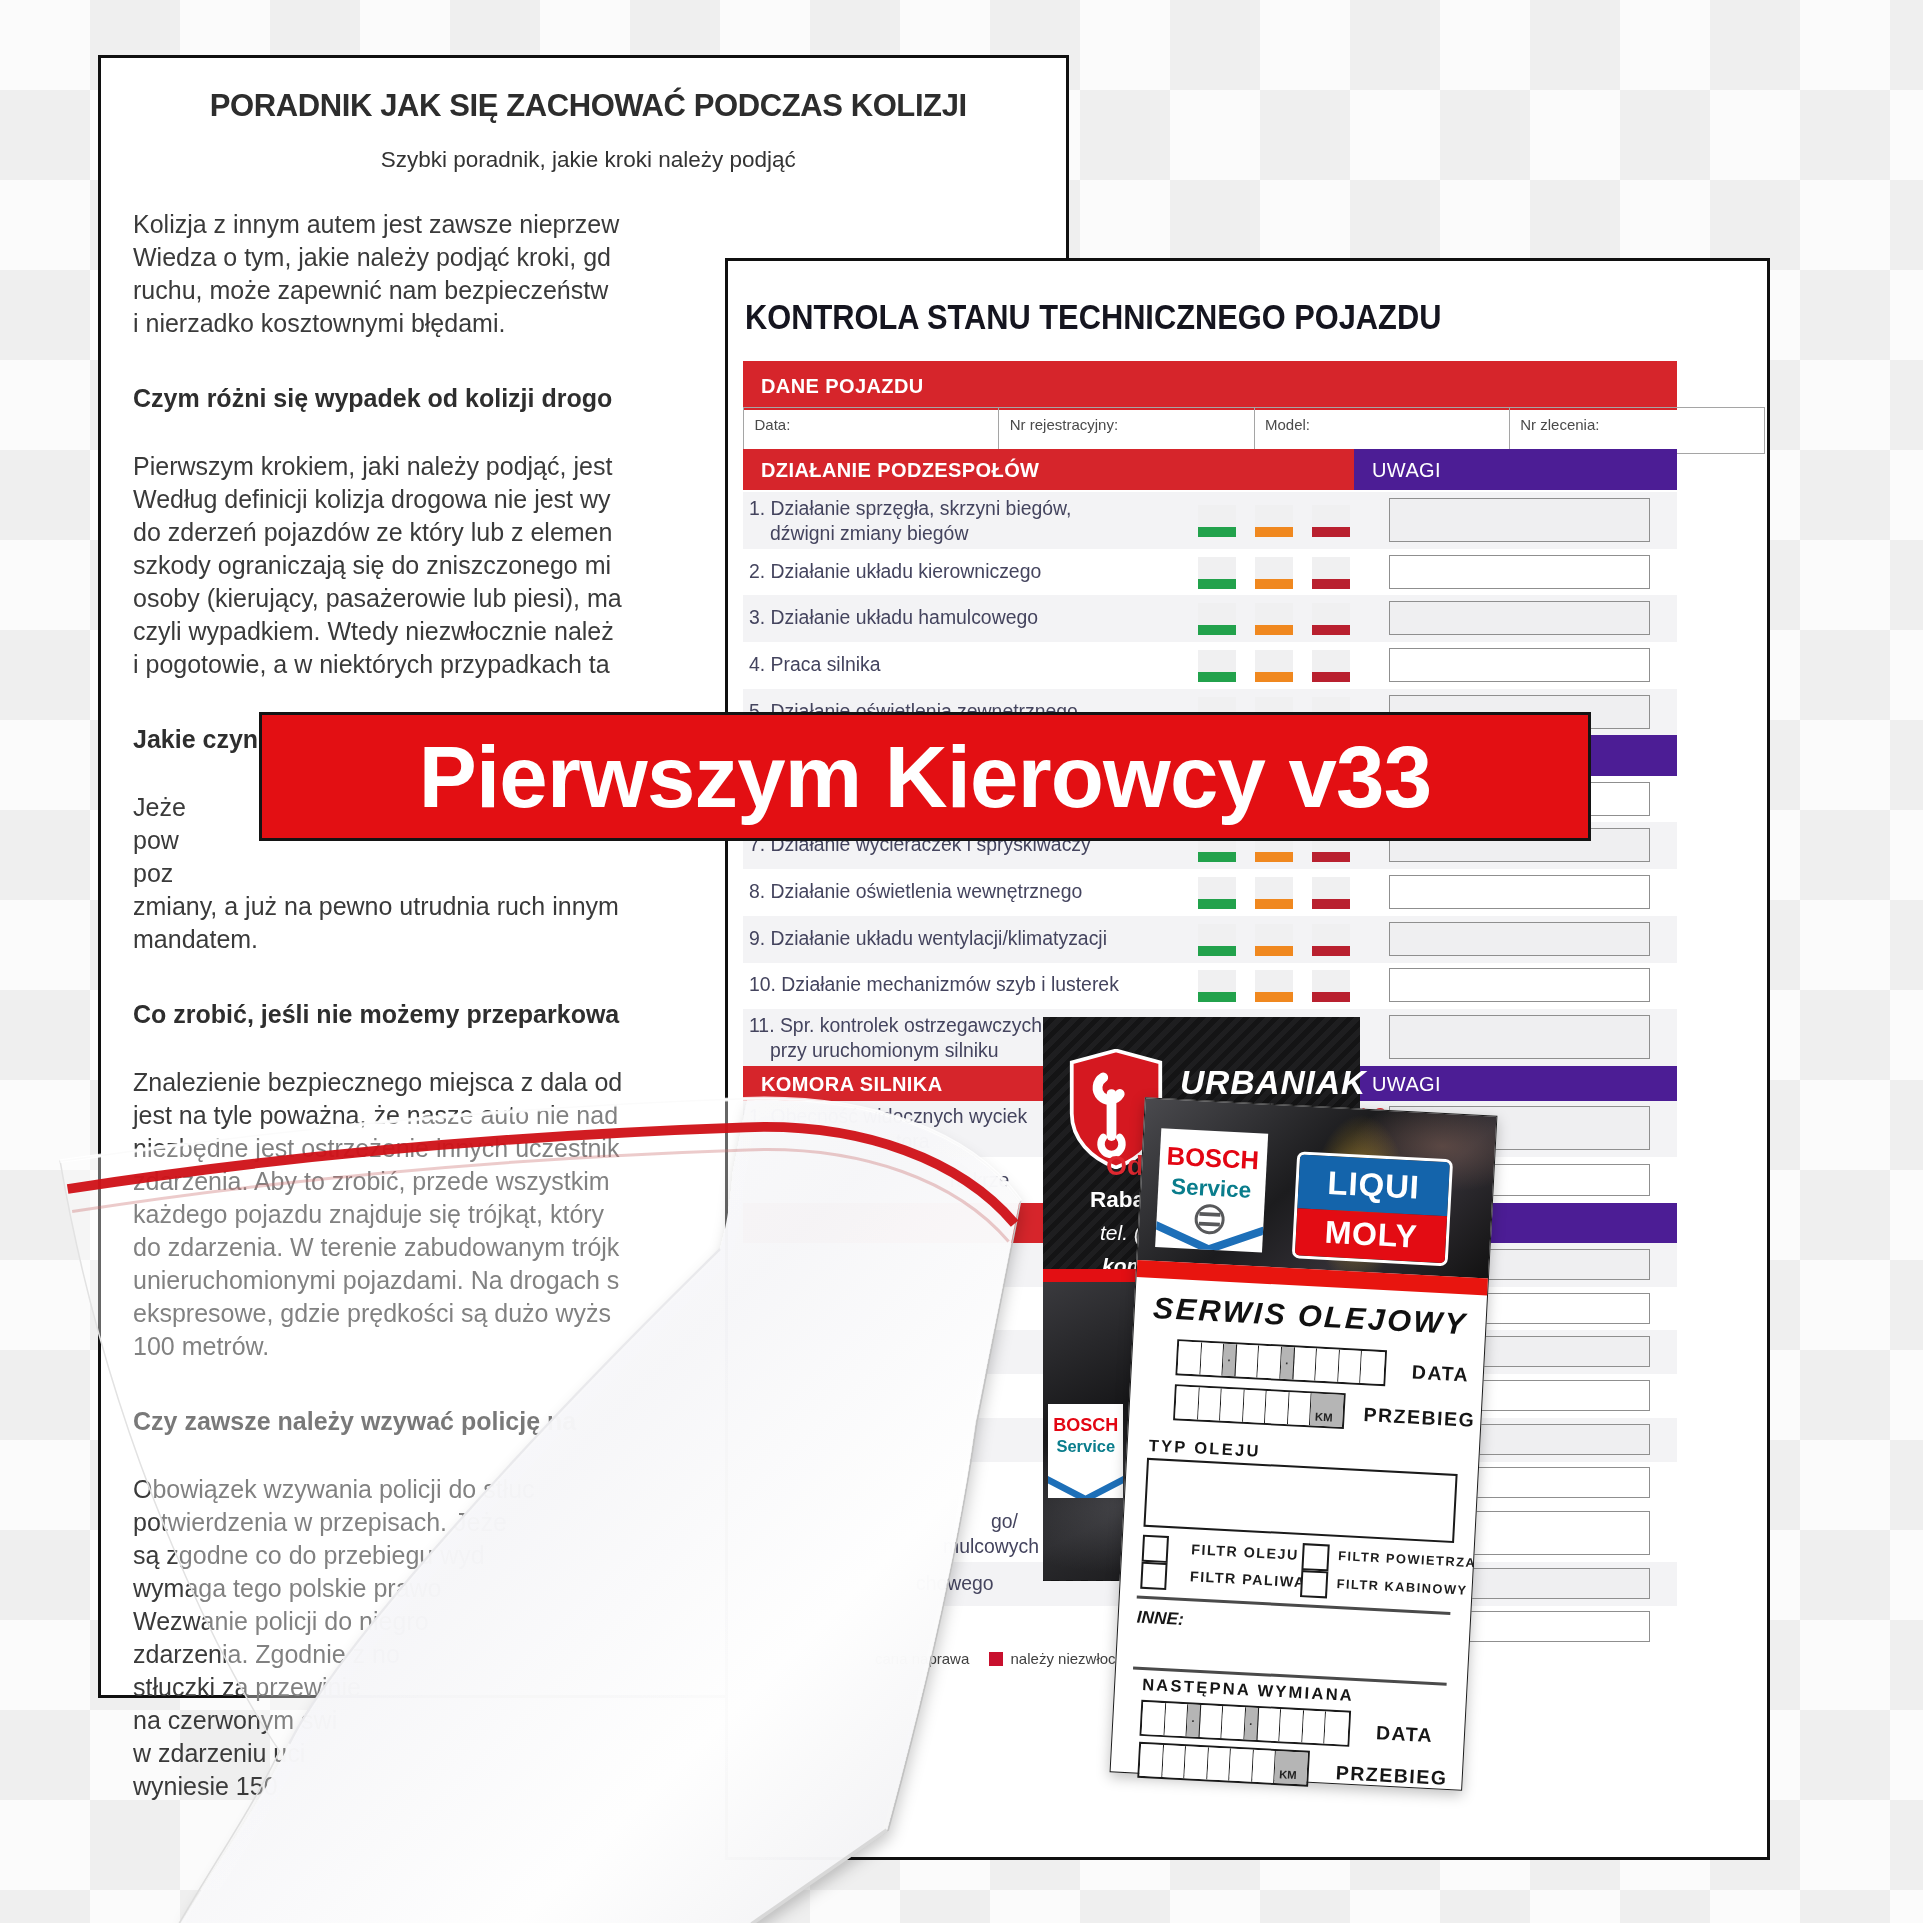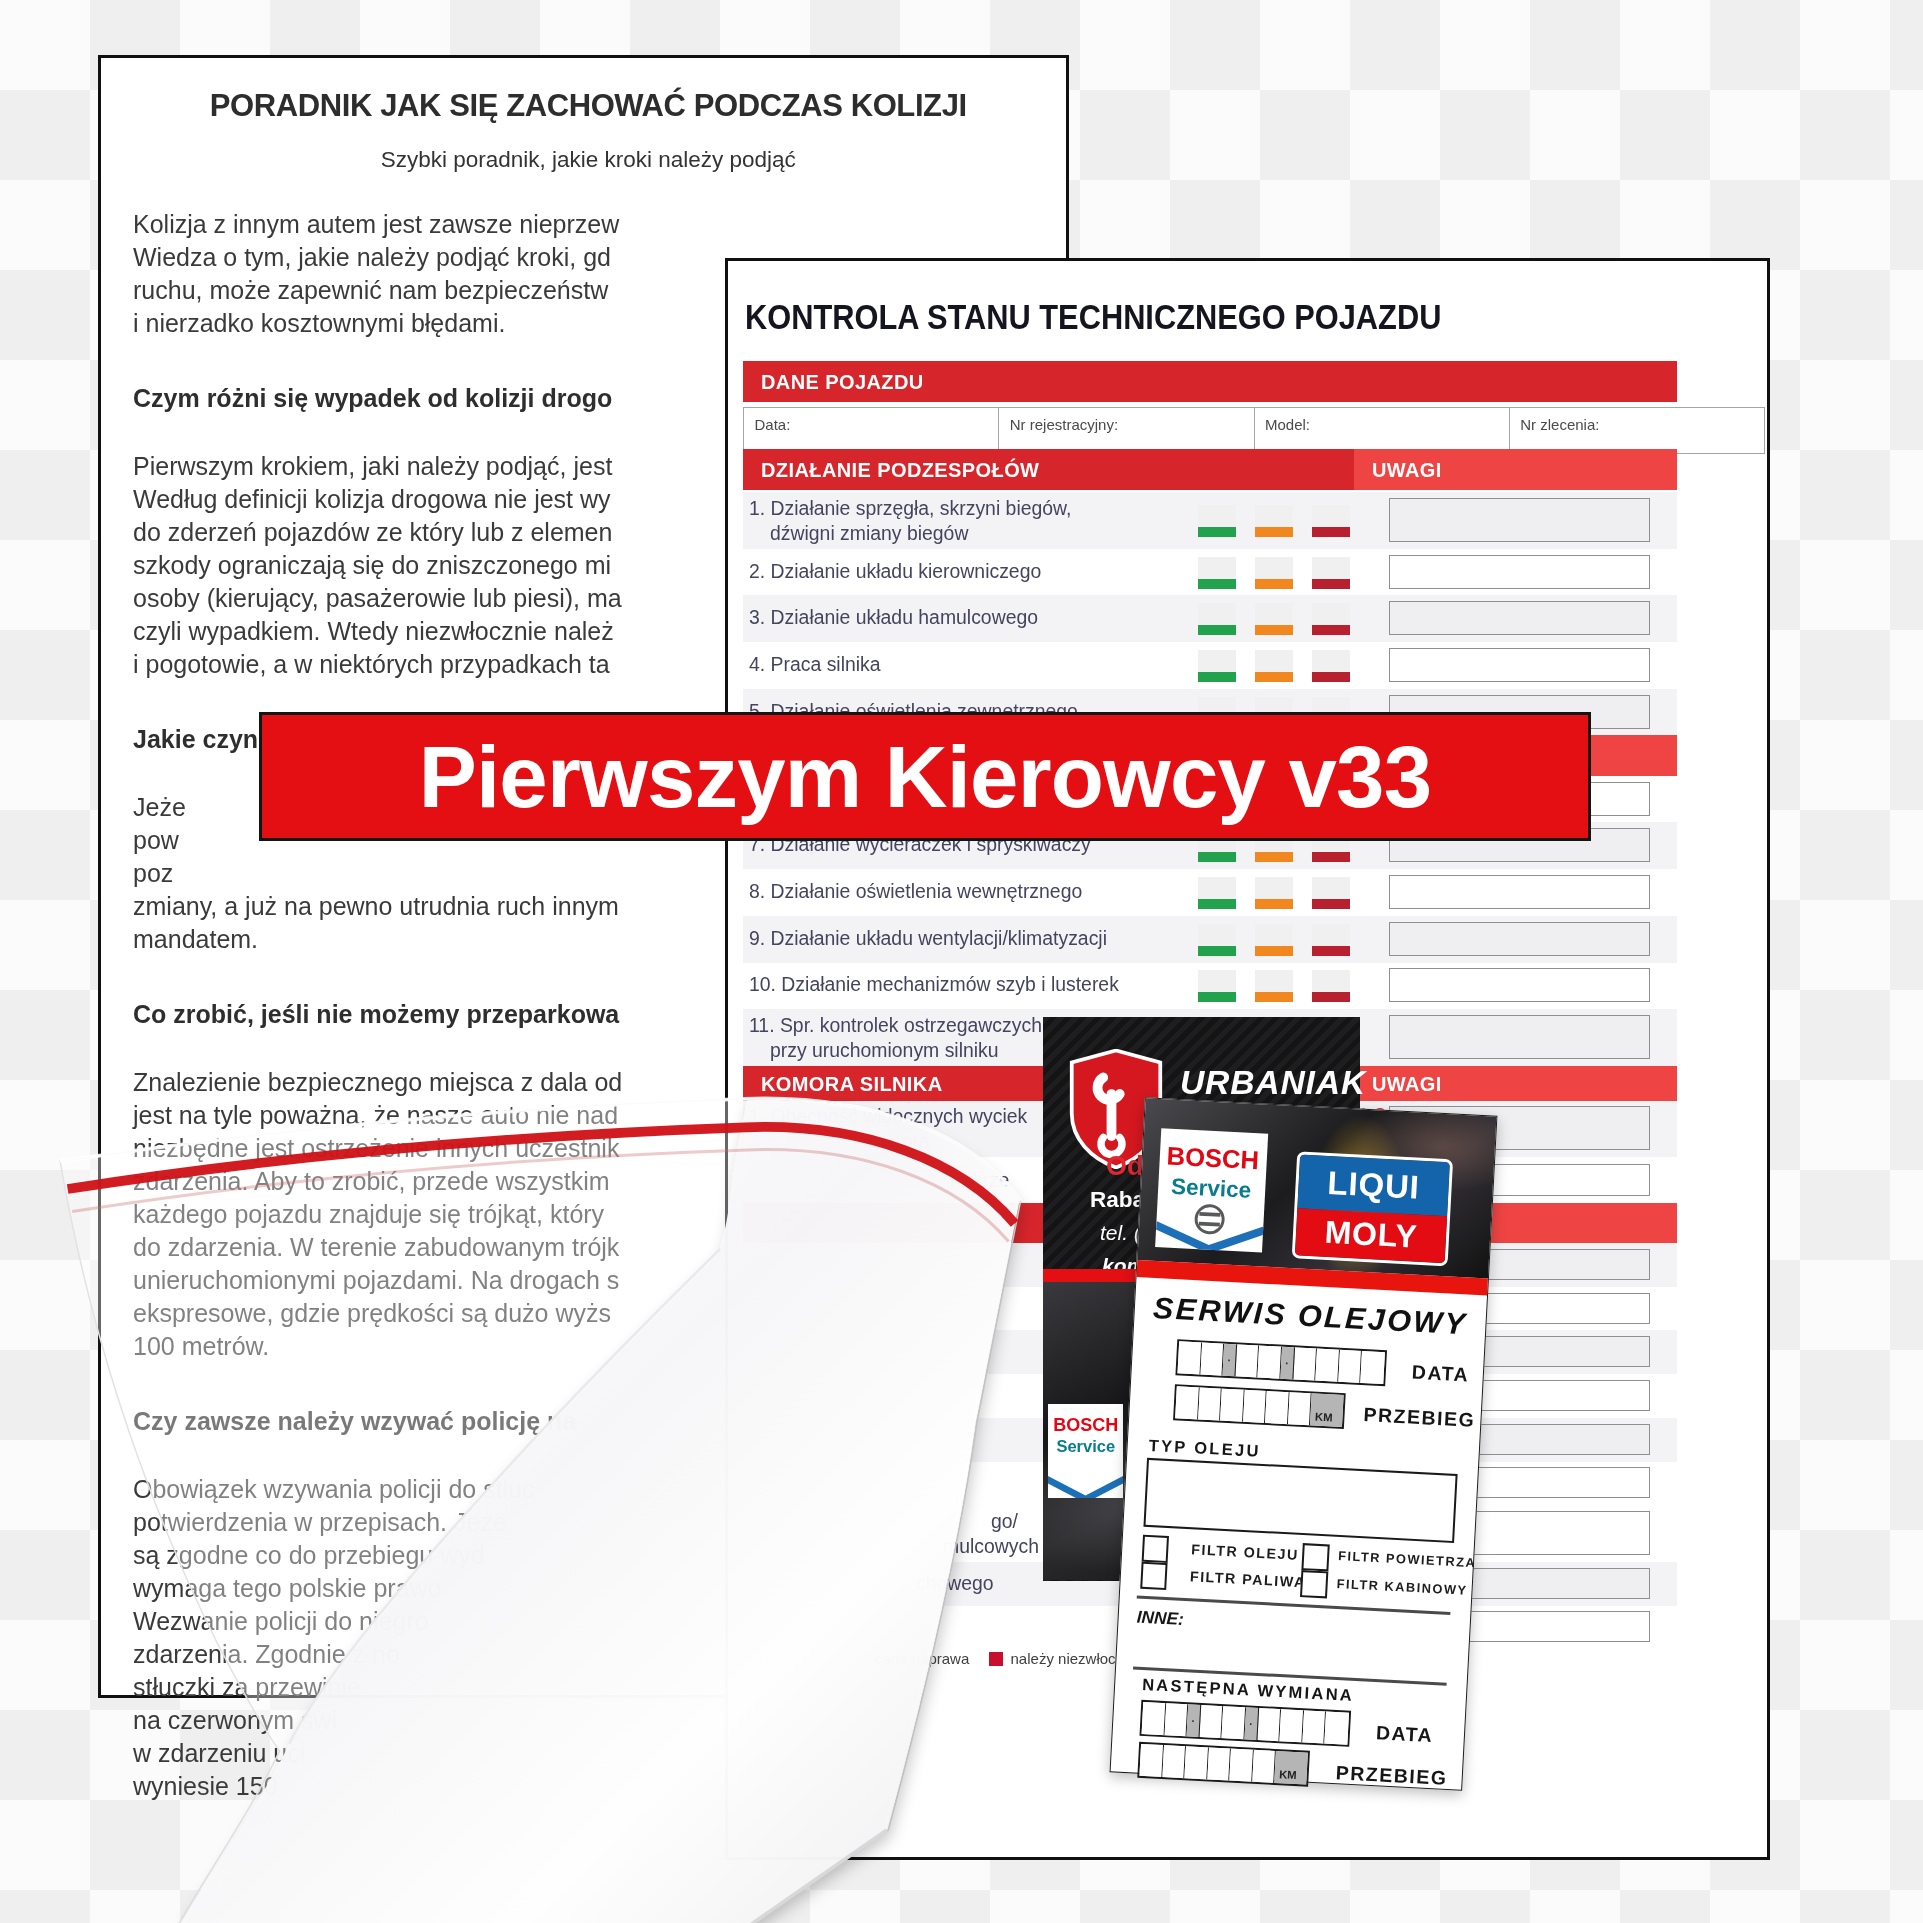--- a/index.html
+++ b/index.html
@@ -19,23 +19,23 @@
   .doc-title{font-size:31px;font-weight:bold;color:#2d2d2d;text-align:center;letter-spacing:-0.4px;white-space:nowrap;}
   .doc-subtitle{font-size:22.5px;color:#333;text-align:center;margin-top:22.5px;white-space:nowrap;}
   .doc-block{margin-top:35px;}
   .doc-block.h{margin-top:42px;}
   .doc-line{font-size:25px;line-height:33px;color:#3a3a3a;white-space:nowrap;}
   .doc-block.h .doc-line{font-weight:bold;color:#2e2e2e;}
   
   #inspection-form{left:725px;top:258px;width:1039px;height:1596px;background:#fff;border:3px solid #101010;z-index:2;}
   #form-title{position:absolute;left:16.5px;top:36px;font-size:35px;font-weight:bold;color:#15151f;transform:scaleX(0.88);transform-origin:left;letter-spacing:0px;white-space:nowrap;}
   .band-red{background:#d6252b;color:#fff;font-weight:bold;}
-  .band-navy{background:#ef4444;color:#fff;font-weight:bold;}
+  .band-navy{background:#4c1d95;color:#fff;font-weight:normal;}
   .band-label{position:absolute;left:18px;top:50%;transform:translateY(-50%);font-size:20px;letter-spacing:0.4px;white-space:nowrap;}
-  #vehicle-band{left:15px;top:100px;width:934px;height:41px;}
+  #vehicle-band{left:15px;top:100px;width:934px;height:49px;}
   #vehicle-fields{left:15px;top:146px;width:1022px;height:47px;border:0.8px solid #a5a5a5;box-sizing:border-box;display:flex;}
   .vfield{flex:1;border-right:0.8px solid #a5a5a5;position:relative;}
   .vfield:last-child{border-right:none;}
   .vfield span{position:absolute;left:10.5px;top:7.5px;font-size:15px;color:#4a4a4a;}
   .sec-red{position:absolute;left:0;top:0;width:611px;height:100%;}
   .sec-navy{position:absolute;left:611px;top:0;width:323px;height:100%;}
   .form-row{position:absolute;left:15px;width:934px;}
   .row-shade{background:#f3f3f5;}
   .row-label{position:absolute;font-size:20px;color:#44445e;white-space:nowrap;transform:scaleX(0.97);transform-origin:left;}
   .marks{position:absolute;left:455px;top:50%;transform:translateY(-50%);display:flex;gap:19px;}

